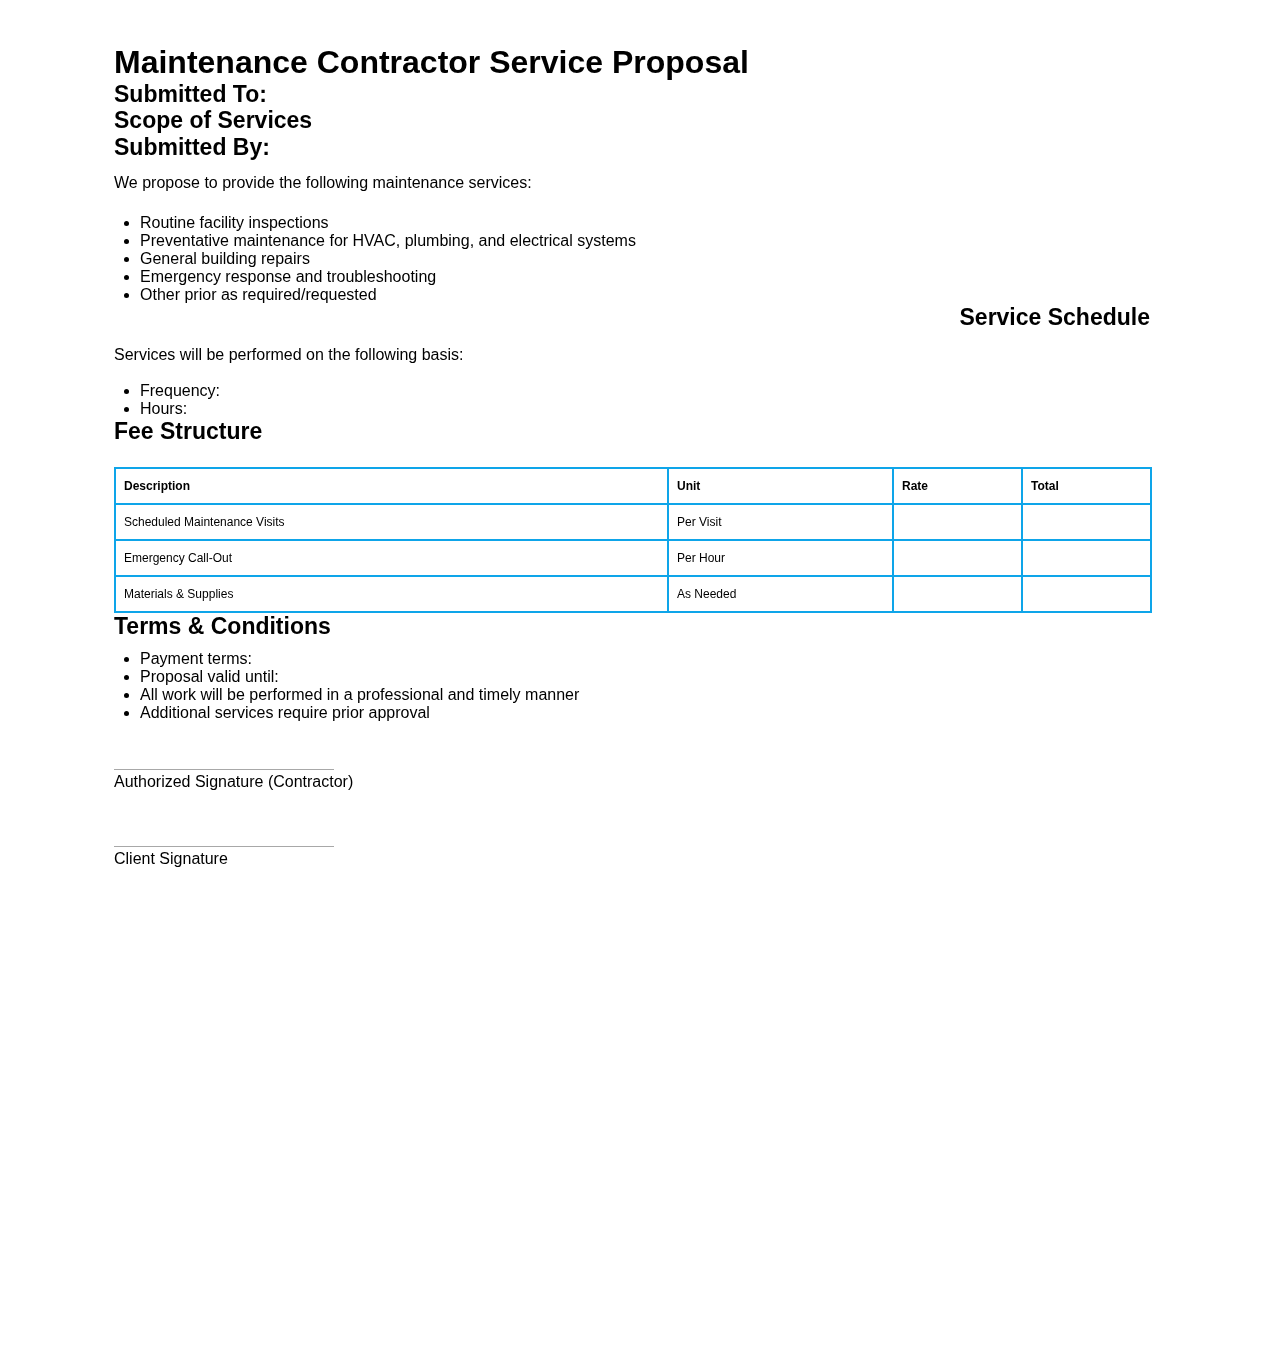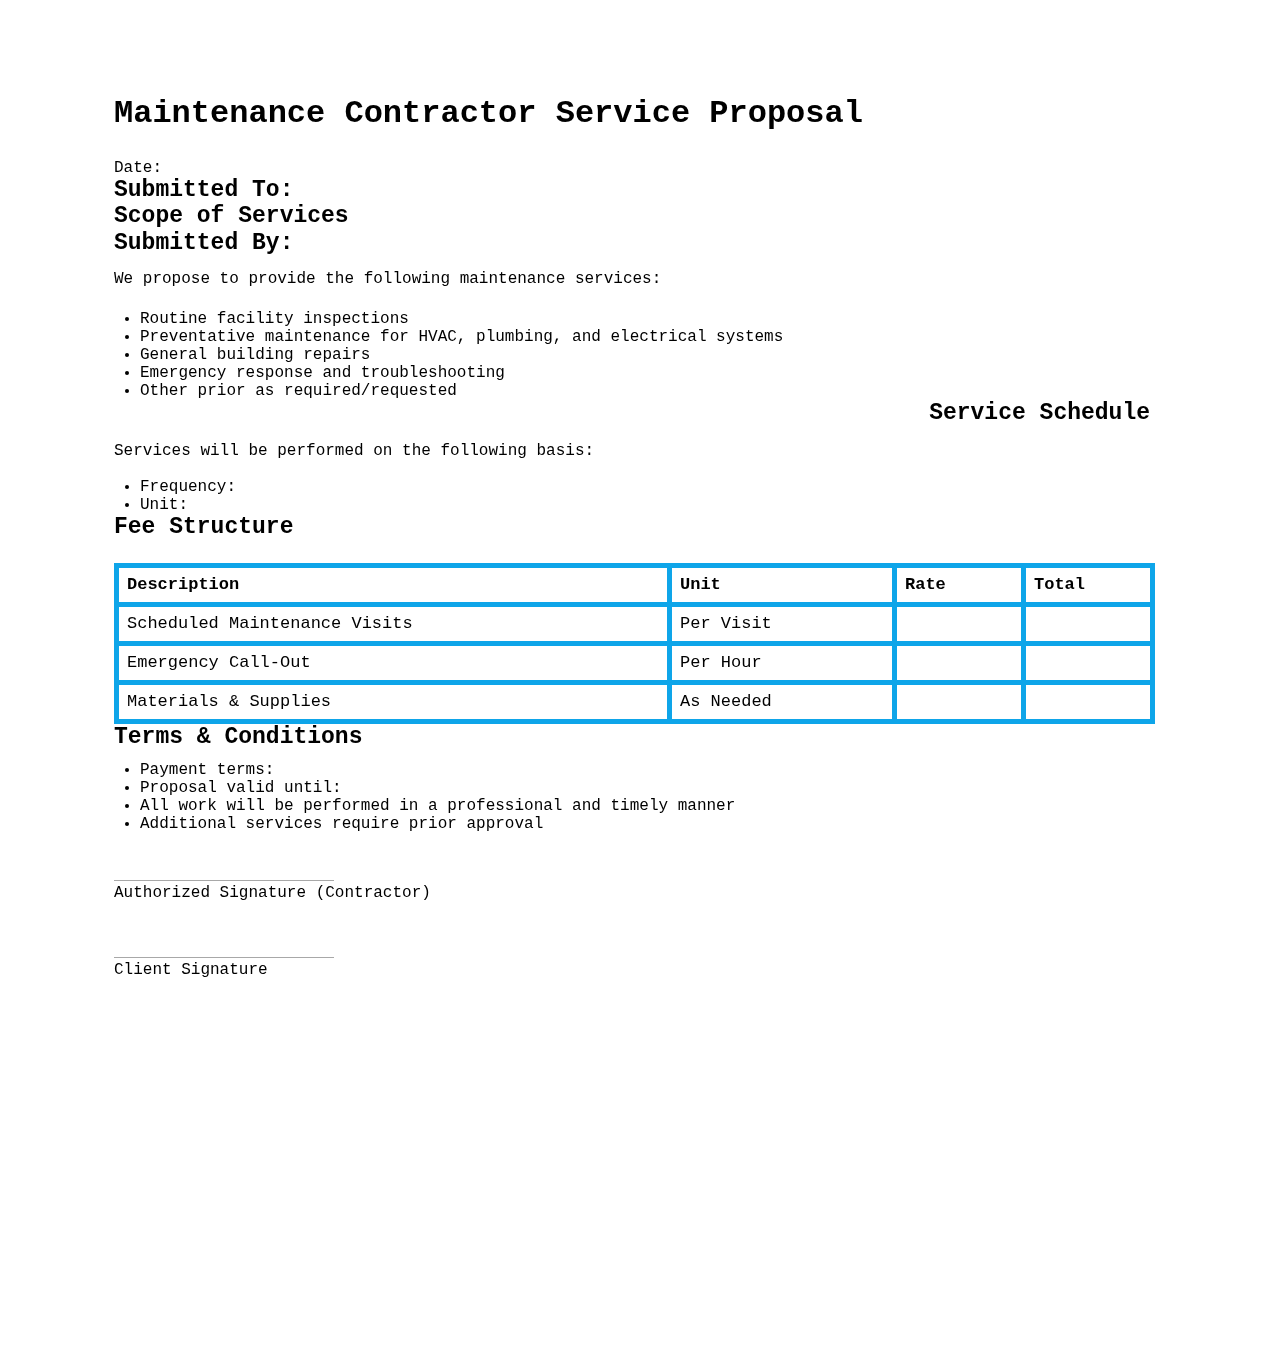--- a/index.html
+++ b/index.html
@@ -4,21 +4,21 @@
 <style>
   * { box-sizing: border-box; }
   html, body { margin: 0; padding: 0; }
   body {
     width: 1263px;
     height: 1362px;
     background: #ffffff;
     color: #000000;
     font-family: "Liberation Sans", sans-serif;
   }
-  .page { padding: 96px 113px 0 114px; font-family: Liberation Mono, monospace; }
+  .page { padding: 44px 113px 0 114px; }
 
   h1.doc-title {
     font-size: 32px;
     line-height: 1.15;
     font-weight: bold;
     margin: 0;
   }
   .body-text {
     font-size: 16px;
     line-height: 18px;
@@ -52,22 +52,22 @@
   ul.terms-list    { margin-top: 11px; }
 
   table.fee-table {
     border-collapse: collapse;
     table-layout: fixed;
     width: 1036px;
     margin-top: 23px;
   }
   table.fee-table th,
   table.fee-table td {
-    border: 5px solid #0ea5e9;
-    font-size: 17px;
+    border: 2px solid #0ea5e9;
+    font-size: 12px;
     line-height: 18px;
     padding: 8px;
     text-align: left;
     vertical-align: middle;
   }
   table.fee-table th { font-weight: bold; }
   table.fee-table td { font-weight: normal; }
   col.col-desc  { width: 553px; }
   col.col-unit  { width: 225px; }
   col.col-rate  { width: 129px; }
@@ -88,41 +88,40 @@
     white-space: nowrap;
   }
 </style>
 </head>
 <body>
 
 <div class="page">
 
   <h1 class="doc-title">Maintenance Contractor Service Proposal</h1>
 
-  <p class="body-text date-line">Date:</p>
 
   <h3 class="section-heading mt-sub-to">Submitted To:</h3>
 
   <h3 class="section-heading mt-scope">Scope of Services</h3>
 
   <h3 class="section-heading mt-sub-by">Submitted By:</h3>
   <p class="body-text intro">We propose to provide the following maintenance services:</p>
   <ul class="doc-list scope-list">
     <li>Routine facility inspections</li>
     <li>Preventative maintenance for HVAC, plumbing, and electrical systems</li>
     <li>General building repairs</li>
     <li>Emergency response and troubleshooting</li>
     <li>Other prior as required/requested</li>
   </ul>
 
   <h3 class="section-heading mt-schedule">Service Schedule</h3>
   <p class="body-text intro2">Services will be performed on the following basis:</p>
   <ul class="doc-list schedule-list">
     <li>Frequency:</li>
-    <li>Unit:</li>
+    <li>Hours:</li>
   </ul>
 
   <h3 class="section-heading mt-fee">Fee Structure</h3>
   <table class="fee-table">
     <colgroup>
       <col class="col-desc">
       <col class="col-unit">
       <col class="col-rate">
       <col class="col-total">
     </colgroup>

